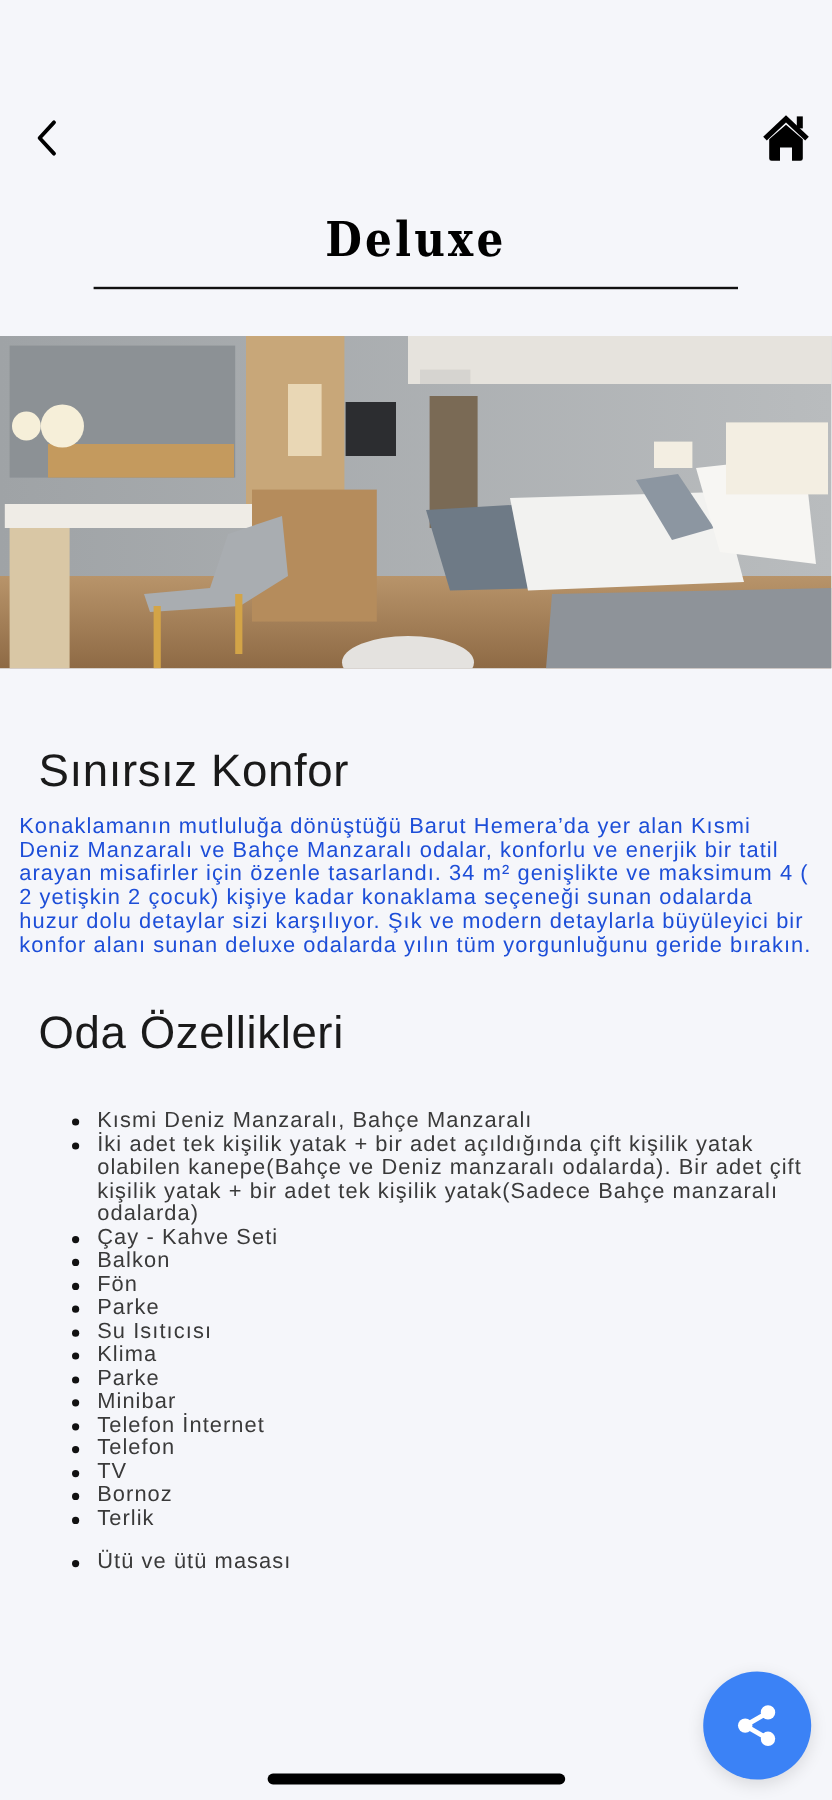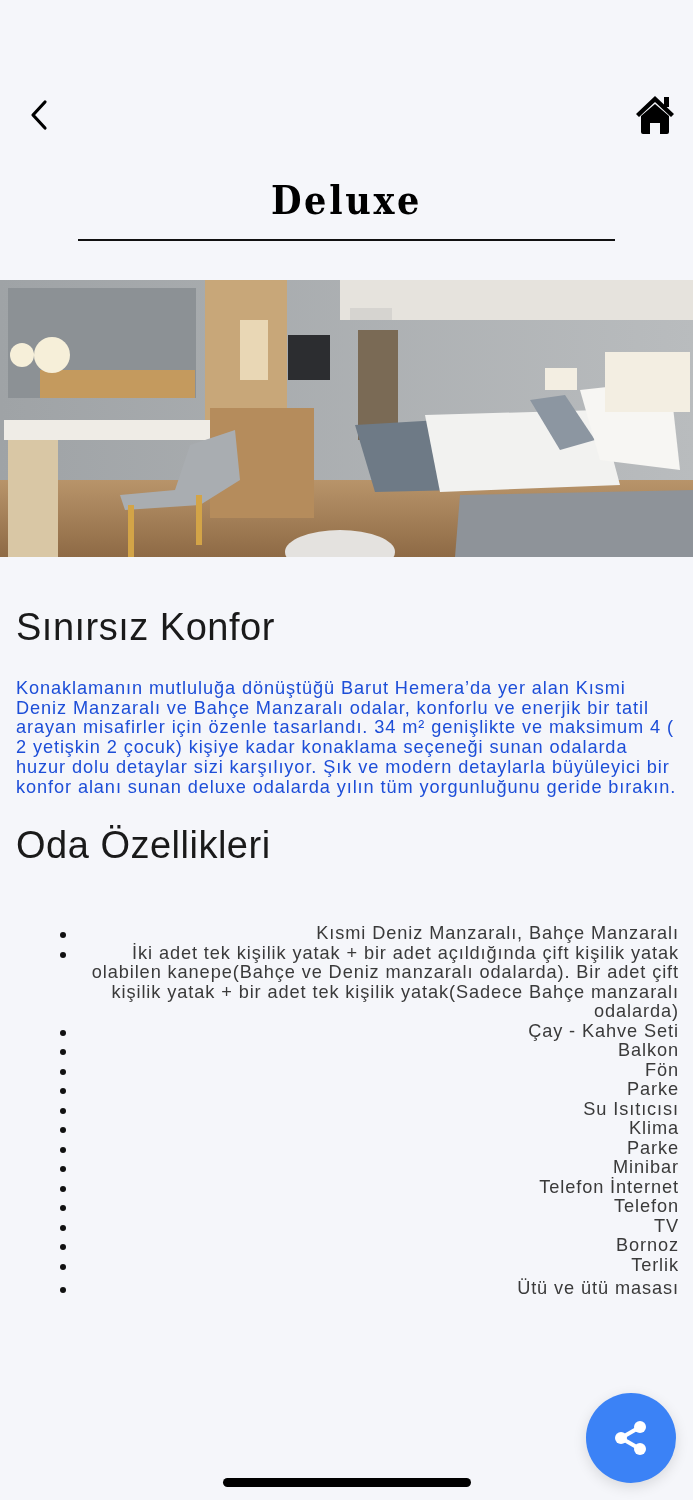--- a/index.html
+++ b/index.html
@@ -15,37 +15,37 @@
     position:absolute; top:176px; left:0; width:693px; text-align:center;
     font-family:"DejaVu Serif", serif; font-weight:bold; font-size:40px; letter-spacing:3px; color:#000;
     transform:scaleX(0.88);
   }
   .title-rule { position:absolute; top:239px; left:78px; width:537px; height:2px; background:#111; }
 
   .hero { position:absolute; top:280px; left:0; width:693px; height:277px; overflow:hidden; background:#cfcac2; }
 
   .section-h {
     position:absolute; left:16px; font-family:"Liberation Sans", sans-serif; font-weight:normal;
-    font-size:38px; color:#1a1a1a; letter-spacing:0.5px; margin:0;text-align:center;
+    font-size:38px; color:#1a1a1a; letter-spacing:0.5px; margin:16px;text-align:center;
   }
   .para {
     position:absolute; left:16px; top:679px; width:664px;
     font-family:"Liberation Sans", sans-serif; font-size:18.2px; line-height:19.7px;
     color:#1d4ed8; letter-spacing:0.9px; margin:0;
   }
   .features {
     position:absolute; left:0; top:924px; width:693px; margin:0; padding:0 0 0 81px; box-sizing:border-box;
     font-family:"Liberation Sans", sans-serif; font-size:18.2px; line-height:19.5px; color:#3a3a3a; letter-spacing:0.9px;
     list-style:none;
   }
-  .features li { position:relative; padding-right:14px;text-align:right; }
+  .features li { position:relative; padding-right:14px; }
   .features li::before {
     content:""; position:absolute; left:-21px; top:8px; width:6px; height:6px; border-radius:50%; background:#111;
   }
-  .features li.last { margin-top:4px; }
+  .features li.last { margin-top:17px; }
 
   .share-fab {
     position:absolute; left:586px; top:1393px; width:90px; height:90px; border-radius:50%;
     background:#3b82f6; box-shadow:0 4px 14px rgba(0,0,0,0.12);
     display:flex; align-items:center; justify-content:center; cursor:pointer;
   }
   .home-indicator { position:absolute; left:223px; top:1478px; width:248px; height:9px; border-radius:5px; background:#000; }
 </style>
 </head>
 <body>

